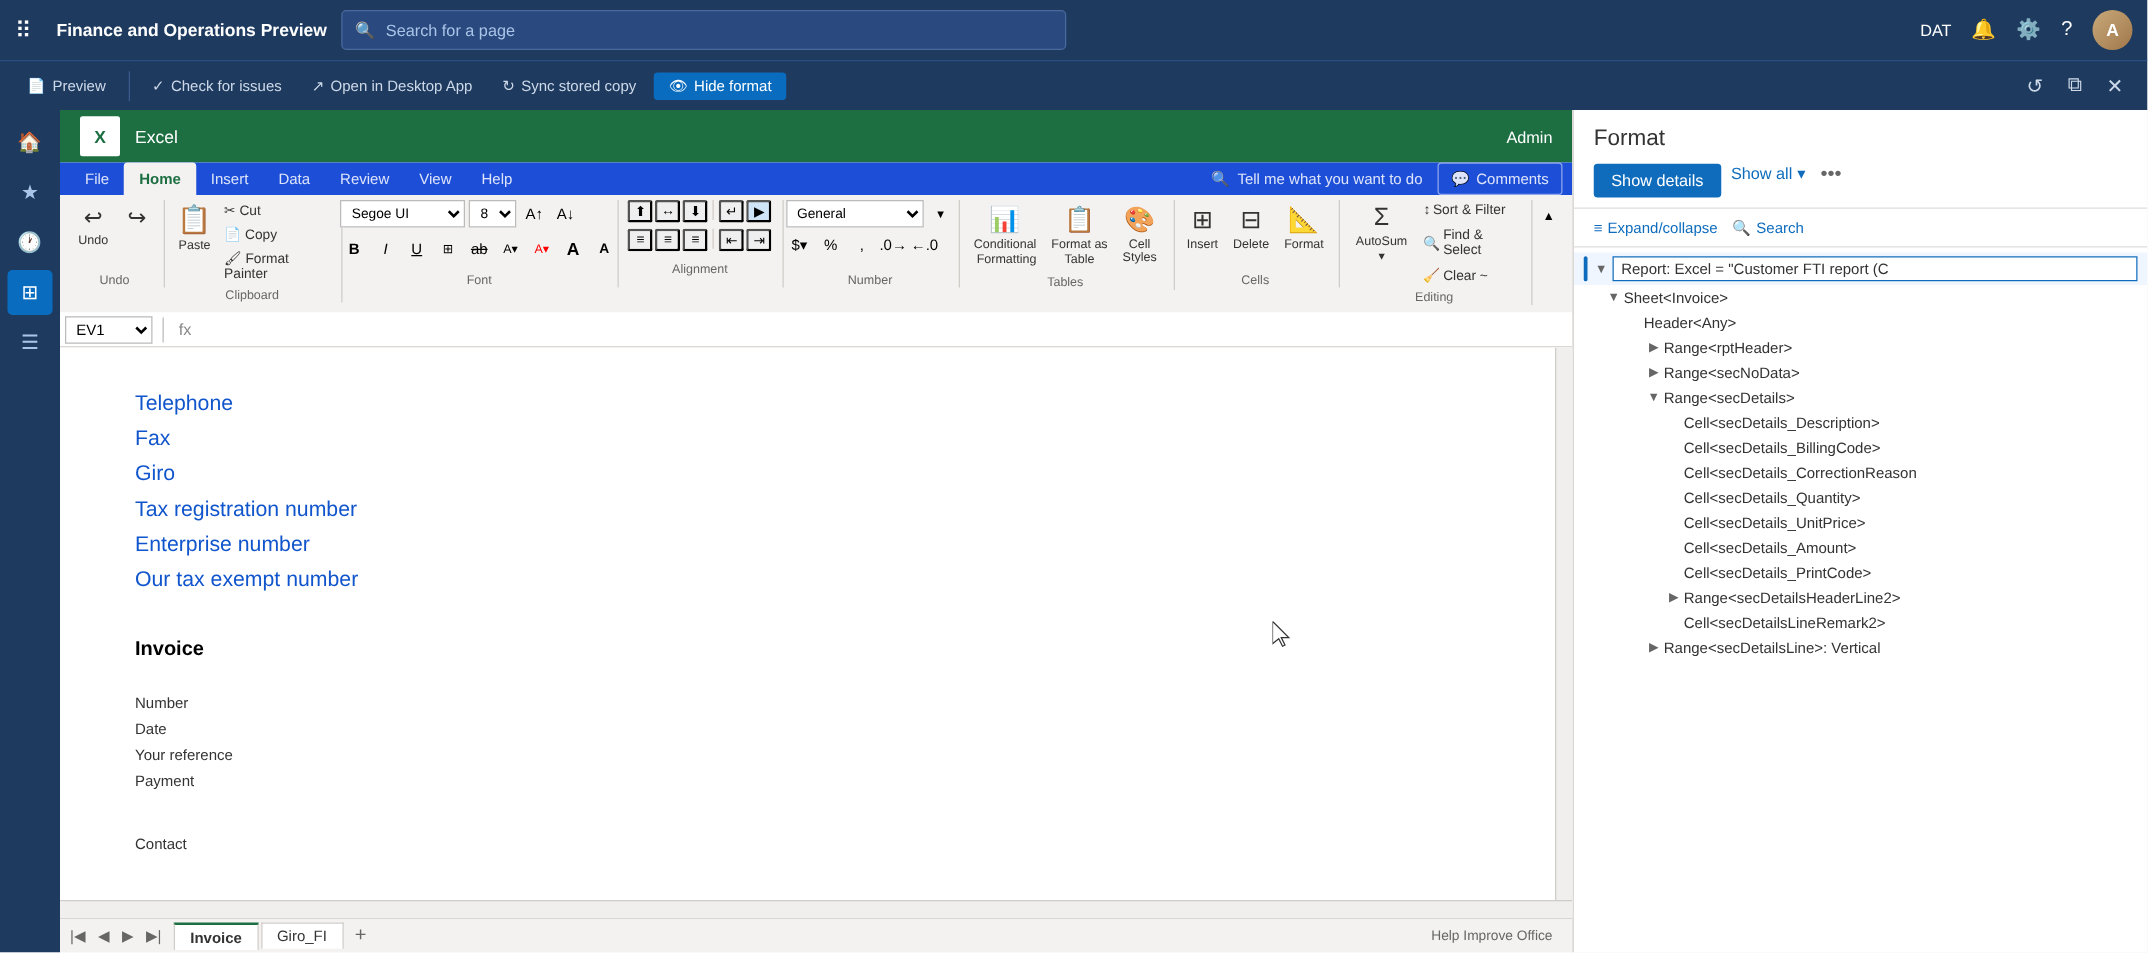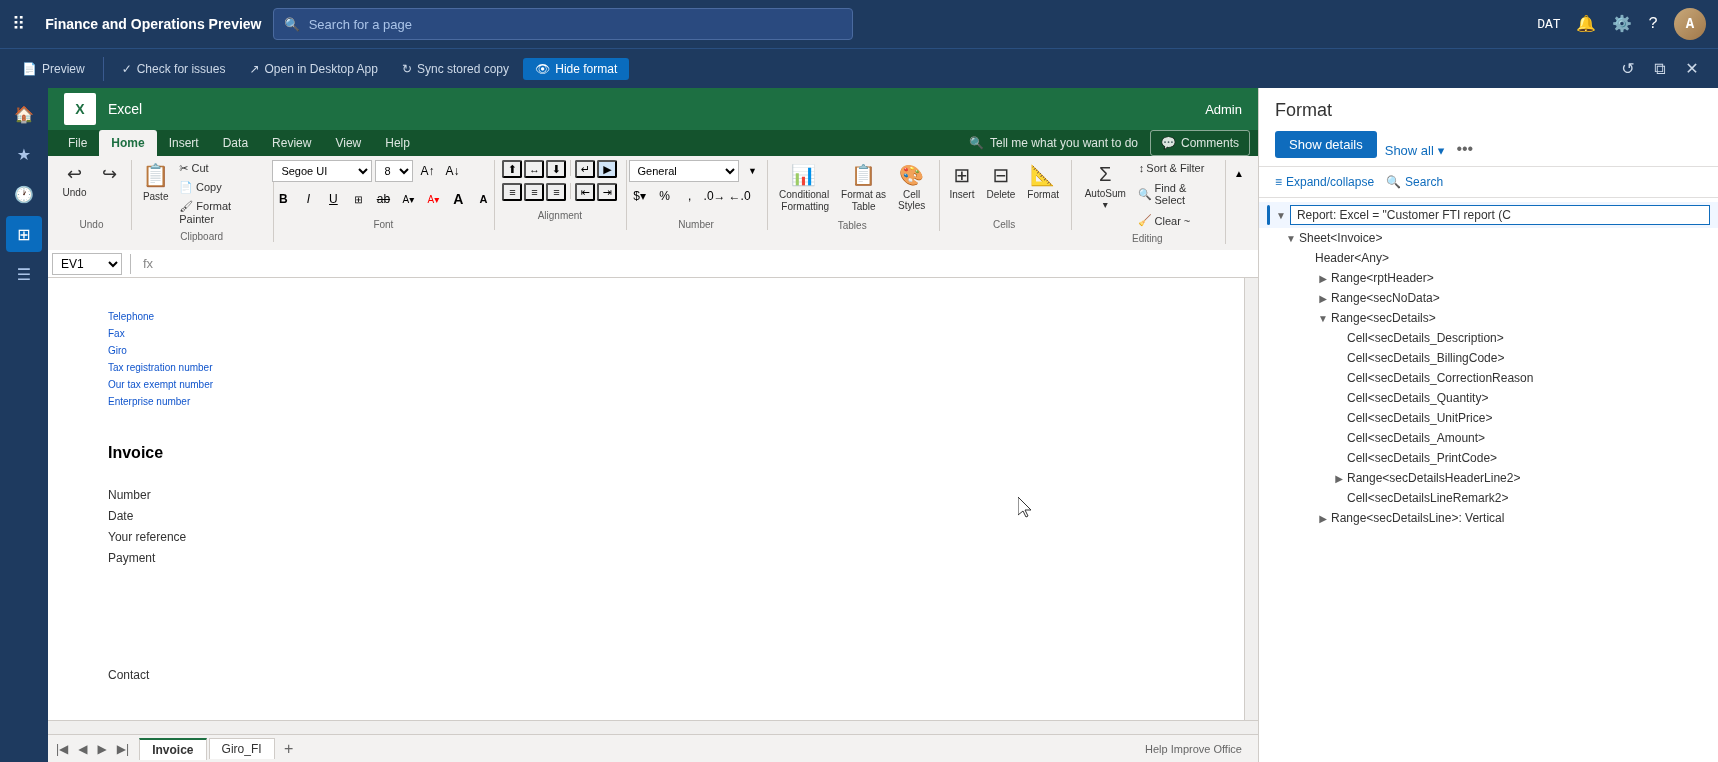--- a/index.html
+++ b/index.html
@@ -39,21 +39,20 @@
       gap: 8px;
       color: #aac4e8;
       font-size: 13px;
     }
     .top-nav .nav-right {
       margin-left: auto;
       display: flex;
       align-items: center;
       gap: 16px;
       color: white;
-      font-family: Liberation Mono, monospace;
     }
     .top-nav .nav-right span { font-size: 13px; cursor: pointer; }
     .top-nav .avatar {
       width: 32px; height: 32px;
       border-radius: 50%;
       background: #c8a87a;
       overflow: hidden;
       cursor: pointer;
     }
 
@@ -148,21 +147,21 @@
       display: flex; align-items: center; justify-content: center;
       border-radius: 2px;
       margin-right: 12px;
     }
     .excel-logo span { color: #1d6f42; font-weight: 700; font-size: 14px; }
     .excel-app-name { color: white; font-size: 14px; margin-right: 20px; }
     .excel-file-title { color: white; font-size: 13px; flex: 1; text-align: center; }
     .excel-admin { color: white; font-size: 13px; margin-left: auto; }
     .ribbon-tabs {
       display: flex;
-      background: #14532d;
+      background: #1d4ed8;
       padding: 0 8px;
     }
     .ribbon-tab {
       padding: 6px 12px;
       font-size: 12px;
       color: rgba(255,255,255,0.85);
       cursor: pointer;
       border-radius: 3px 3px 0 0;
     }
     .ribbon-tab.active { background: #f3f2f1; color: #1d6f42; font-weight: 600; }
@@ -307,21 +306,21 @@
       background: #f0efee;
       border-top: 1px solid #d0ccc8;
     }
 
     
     .sheet-content {
       line-height: 1.6;
     }
     .field-link {
       color: #1155cc;
-      font-size: 10px;
+      font-size: 17px;
       display: block;
       margin: 1px 0;
     }
     .invoice-title {
       font-size: 16px;
       font-weight: bold;
       margin: 30px 0 20px 0;
     }
     .field-label {
       font-size: 12px;
@@ -406,21 +405,21 @@
       border-bottom: 1px solid #e0dedd;
     }
     .right-panel-title {
       font-size: 18px;
       font-weight: 300;
       color: #333;
       margin-bottom: 10px;
     }
     .right-panel-actions {
       display: flex;
-      align-items: flex-end;
+      align-items: flex-start;
       gap: 8px;
     }
     .show-details-btn {
       background: #0f6cbd;
       color: white;
       border: none;
       padding: 6px 14px;
       font-size: 13px;
       border-radius: 3px;
       cursor: pointer;
@@ -804,22 +803,22 @@
     </div>
 
     <div class="sheet-area">
       <div class="sheet-inner">
         <div class="sheet-content">
           <div style="height: 10px;"></div>
           <span class="field-link">Telephone</span>
           <span class="field-link">Fax</span>
           <span class="field-link">Giro</span>
           <span class="field-link">Tax registration number</span>
+          <span class="field-link">Enterprise number</span>
           <span class="field-link">Our tax exempt number</span>
-          <span class="field-link">Enterprise number</span>
           <div class="invoice-title">Invoice</div>
           <span class="field-label">Number</span>
           <span class="field-label">Date</span>
           <span class="field-label">Your reference</span>
           <span class="field-label">Payment</span>
         </div>
         <div style="position:absolute; left:60px; bottom:52px;">
           <span class="contact-label">Contact</span>
         </div>
       </div>

